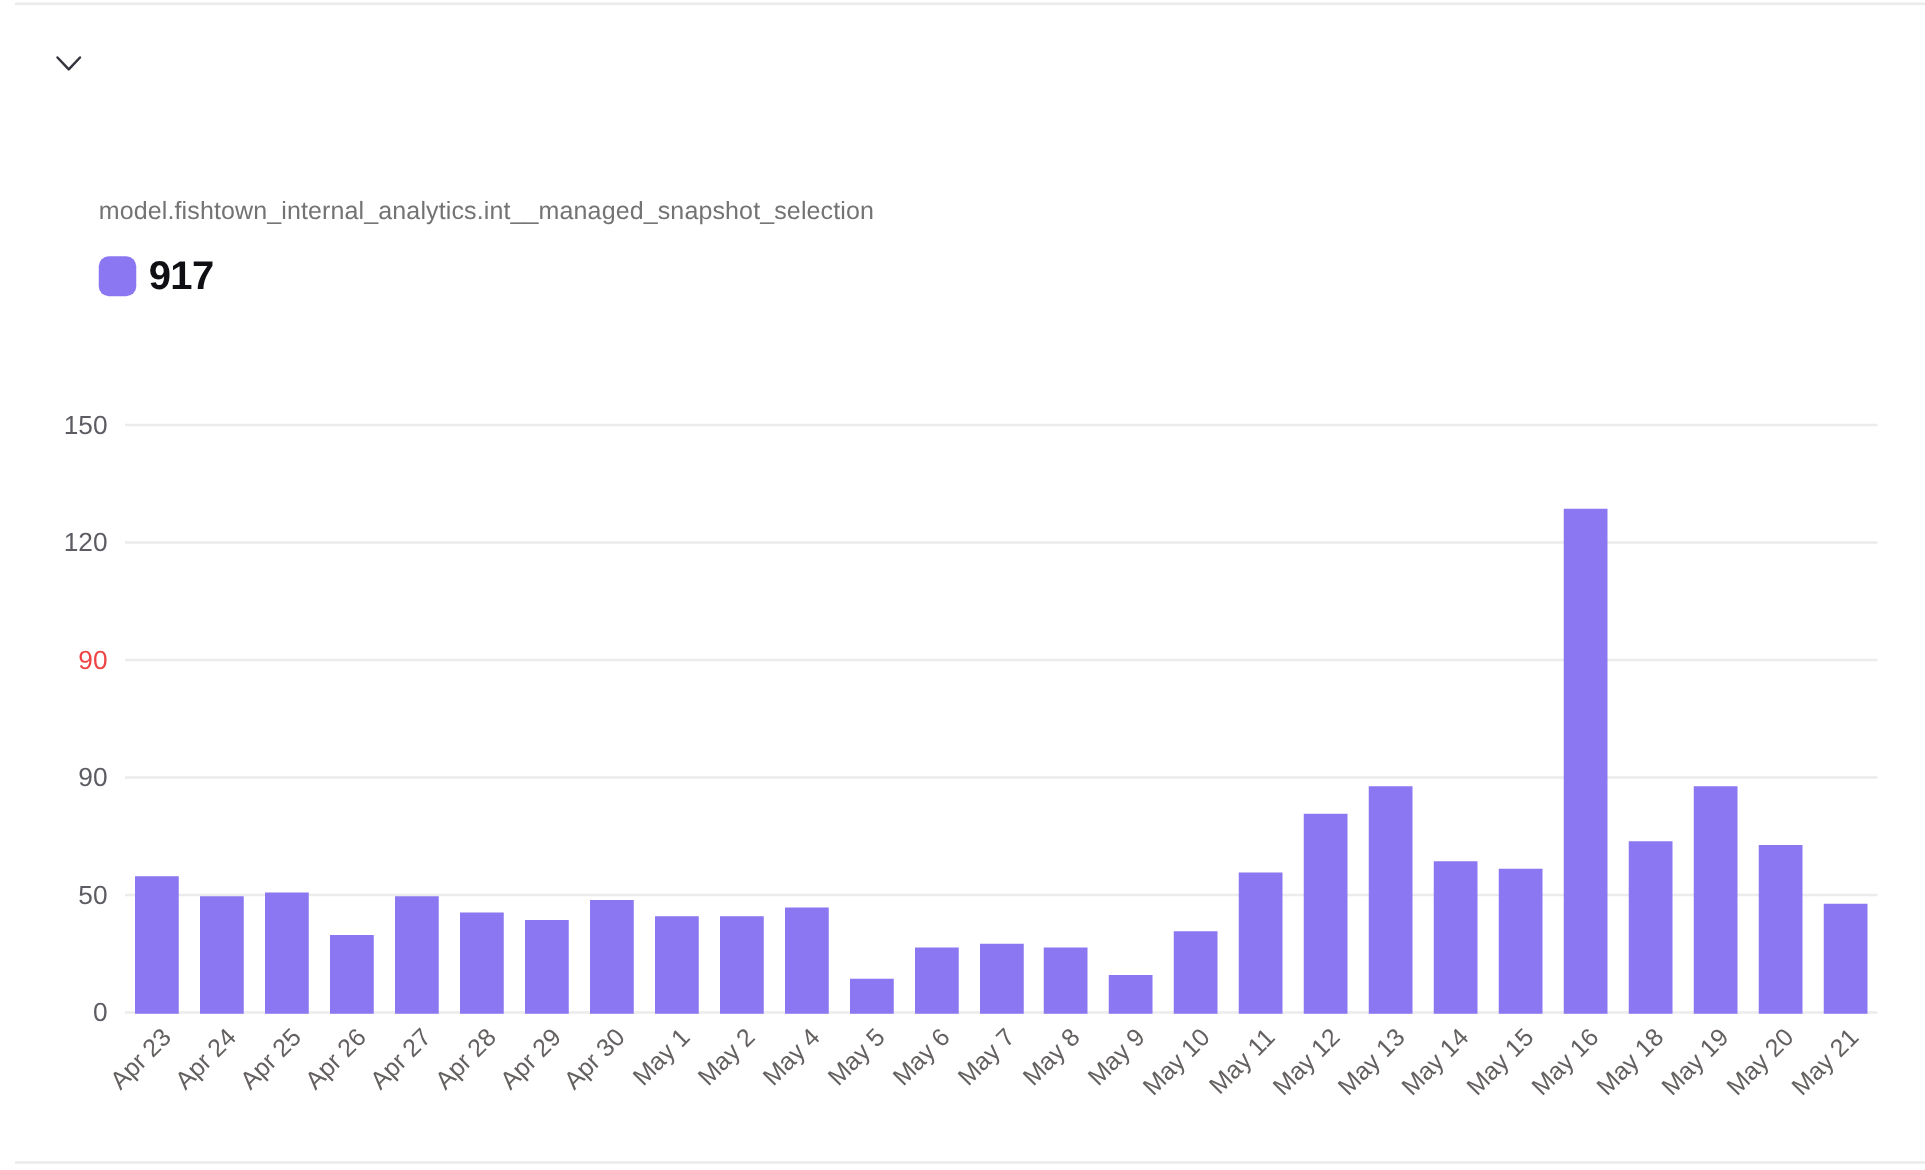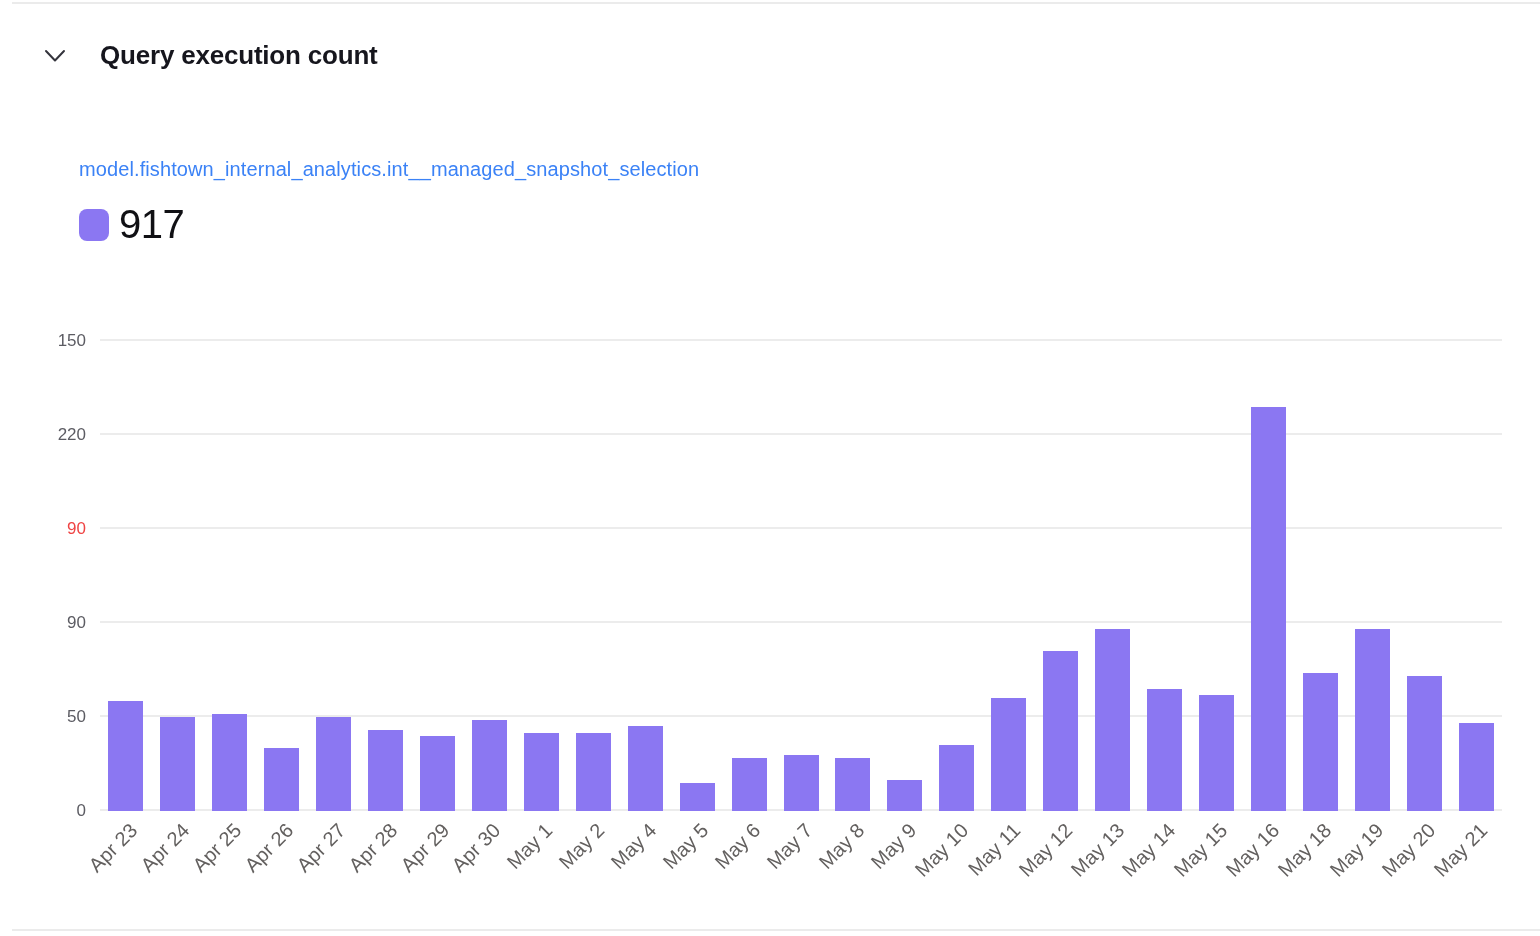--- a/index.html
+++ b/index.html
@@ -7,66 +7,65 @@
   body { font-family: "Liberation Sans", "DejaVu Sans", sans-serif; position: relative; overflow: hidden; }
 
   .hairline { position: absolute; left: 12px; right: 0; height: 2px; background: #ebebeb; }
   .hairline.top { top: 2px; }
   .hairline.bottom { top: 929px; }
 
   .panel-header { position: absolute; top: 40px; left: 44px; display: flex; align-items: center; gap: 34px; }
   .collapse-toggle { width: 22px; height: 22px; display: flex; align-items: center; justify-content: center; cursor: pointer; background: none; border: none; }
   .panel-title { font-size: 26px; font-weight: 700; color: #16161d; letter-spacing: -0.2px; }
 
-  .series-label { position: absolute; left: 79px; top: 158px; font-size: 20px; font-weight: 400; color: #3b82f6; letter-spacing: 0.1px; }
+  .series-label { position: absolute; left: 79px; top: 158px; font-size: 20px; font-weight: 400; color: #737373; letter-spacing: 0.1px; }
 
   .legend-row { position: absolute; left: 79px; top: 202px; display: flex; align-items: center; gap: 10px; cursor: pointer; }
   .legend-swatch { width: 30px; height: 32px; border-radius: 8px; background: #8b77f2; }
-  .legend-total { font-size: 40px; font-weight: 400; color: #101014; letter-spacing: -0.5px; }
+  .legend-total { font-size: 32px; font-weight: 700; color: #101014; letter-spacing: -0.5px; }
 
   .plot-area { position: absolute; left: 100px; top: 341px; width: 1402px; height: 470px; }
   .gridline { position: absolute; left: 0; right: 0; height: 2px; background: #ececec; }
-  .ytick-label { position: absolute; right: calc(100% + 14px); transform: translateY(50%); font-size: 17px; color: #5c5c63; white-space: nowrap; }
+  .ytick-label { position: absolute; right: calc(100% + 14px); transform: translateY(50%); font-size: 21px; color: #5c5c63; white-space: nowrap; }
   .bar { position: absolute; bottom: 0; background: #8b77f2; cursor: pointer; }
   .xtick-label { position: absolute; top: calc(100% + 8px); white-space: nowrap; font-size: 20px; color: #63605f; transform: translateX(-100%) rotate(-45deg); transform-origin: 100% 0; }
 </style>
 </head>
 <body>
 
 <div class="hairline top"></div>
 
 <div class="panel-header">
   <button class="collapse-toggle">
     <span style="display:flex;">
       <svg width="22" height="16" viewBox="0 0 22 16" fill="none">
         <path d="M2 3 L11 12.5 L20 3" stroke="#34343c" stroke-width="2" stroke-linecap="round" stroke-linejoin="round"></path>
       </svg>
     </span>
   </button>
-  <h2 class="panel-title">Query execution count</h2>
 </div>
 
 <div class="series-label">model.fishtown_internal_analytics.int__managed_snapshot_selection</div>
 
 <div class="legend-row">
   <span class="legend-swatch"></span>
   <span class="legend-total">917</span>
 </div>
 
 <div class="plot-area">
     <div class="gridline" style="bottom: 0px; background: rgb(236, 236, 236);"></div>
     <div class="ytick-label" style="bottom: 0px; color: rgb(92, 92, 99);">0</div>
     <div class="gridline" style="bottom: 94px; background: rgb(236, 236, 236);"></div>
     <div class="ytick-label" style="bottom: 94px; color: rgb(92, 92, 99);">50</div>
     <div class="gridline" style="bottom: 188px; background: rgb(236, 236, 236);"></div>
     <div class="ytick-label" style="bottom: 188px; color: rgb(92, 92, 99);">90</div>
     <div class="gridline" style="bottom: 282px; background: rgb(236, 236, 236);"></div>
     <div class="ytick-label" style="bottom: 282px; color: #ef4444;">90</div>
     <div class="gridline" style="bottom: 376px; background: rgb(236, 236, 236);"></div>
-    <div class="ytick-label" style="bottom: 376px; color: rgb(92, 92, 99);">220</div>
+    <div class="ytick-label" style="bottom: 376px; color: rgb(92, 92, 99);">120</div>
     <div class="gridline" style="bottom: 470px; background: rgb(236, 236, 236);"></div>
     <div class="ytick-label" style="bottom: 470px; color: rgb(92, 92, 99);">150</div>
     <div class="bar" style="left: 8.46296px; width: 35px; height: 109.667px; background: rgb(139, 119, 242);"></div>
     <div class="xtick-label" style="left: 25.963px; color: rgb(99, 96, 95);">Apr 23</div>
     <div class="bar" style="left: 60.3889px; width: 35px; height: 94px; background: rgb(139, 119, 242);"></div>
     <div class="xtick-label" style="left: 77.8889px; color: rgb(99, 96, 95);">Apr 24</div>
     <div class="bar" style="left: 112.315px; width: 35px; height: 97.1333px; background: rgb(139, 119, 242);"></div>
     <div class="xtick-label" style="left: 129.815px; color: rgb(99, 96, 95);">Apr 25</div>
     <div class="bar" style="left: 164.241px; width: 35px; height: 62.6667px; background: rgb(139, 119, 242);"></div>
     <div class="xtick-label" style="left: 181.741px; color: rgb(99, 96, 95);">Apr 26</div>

